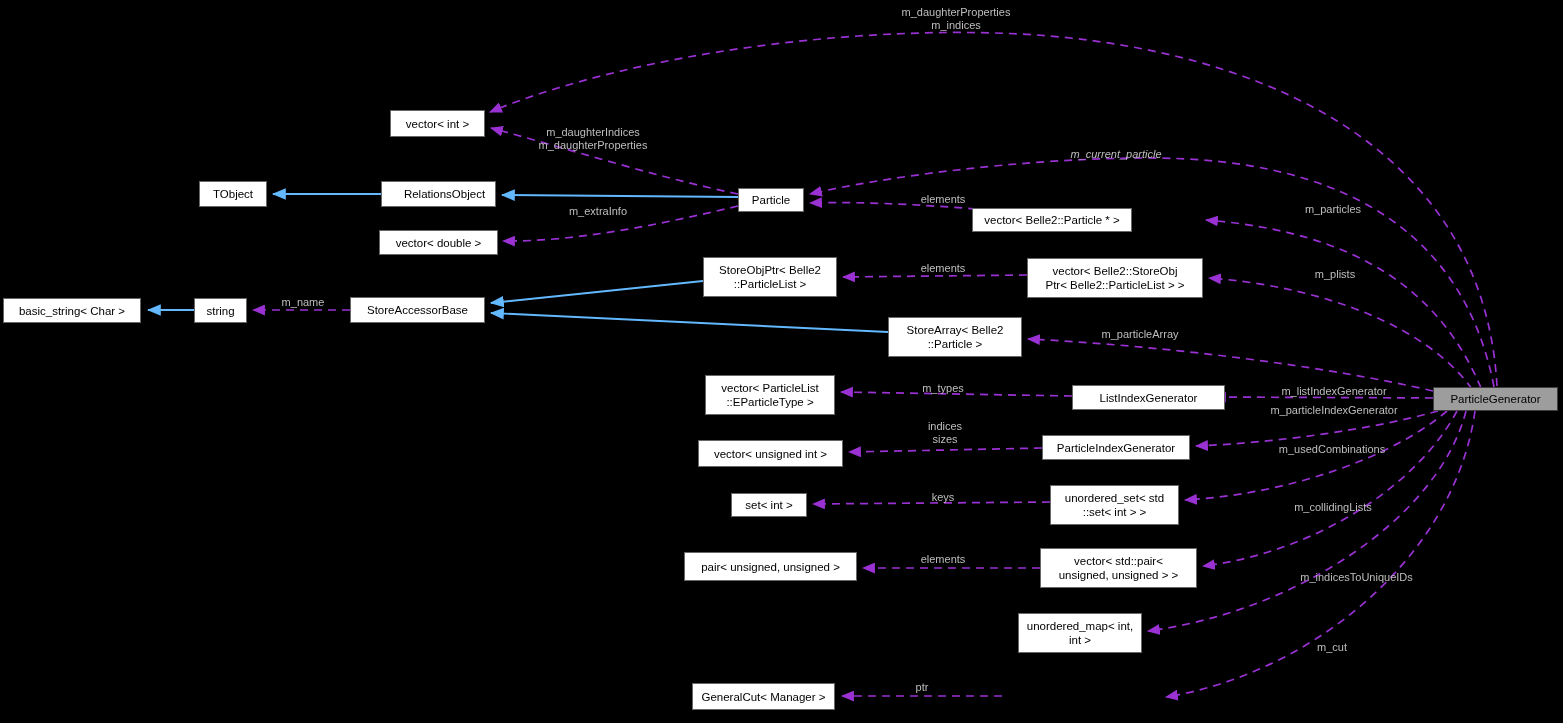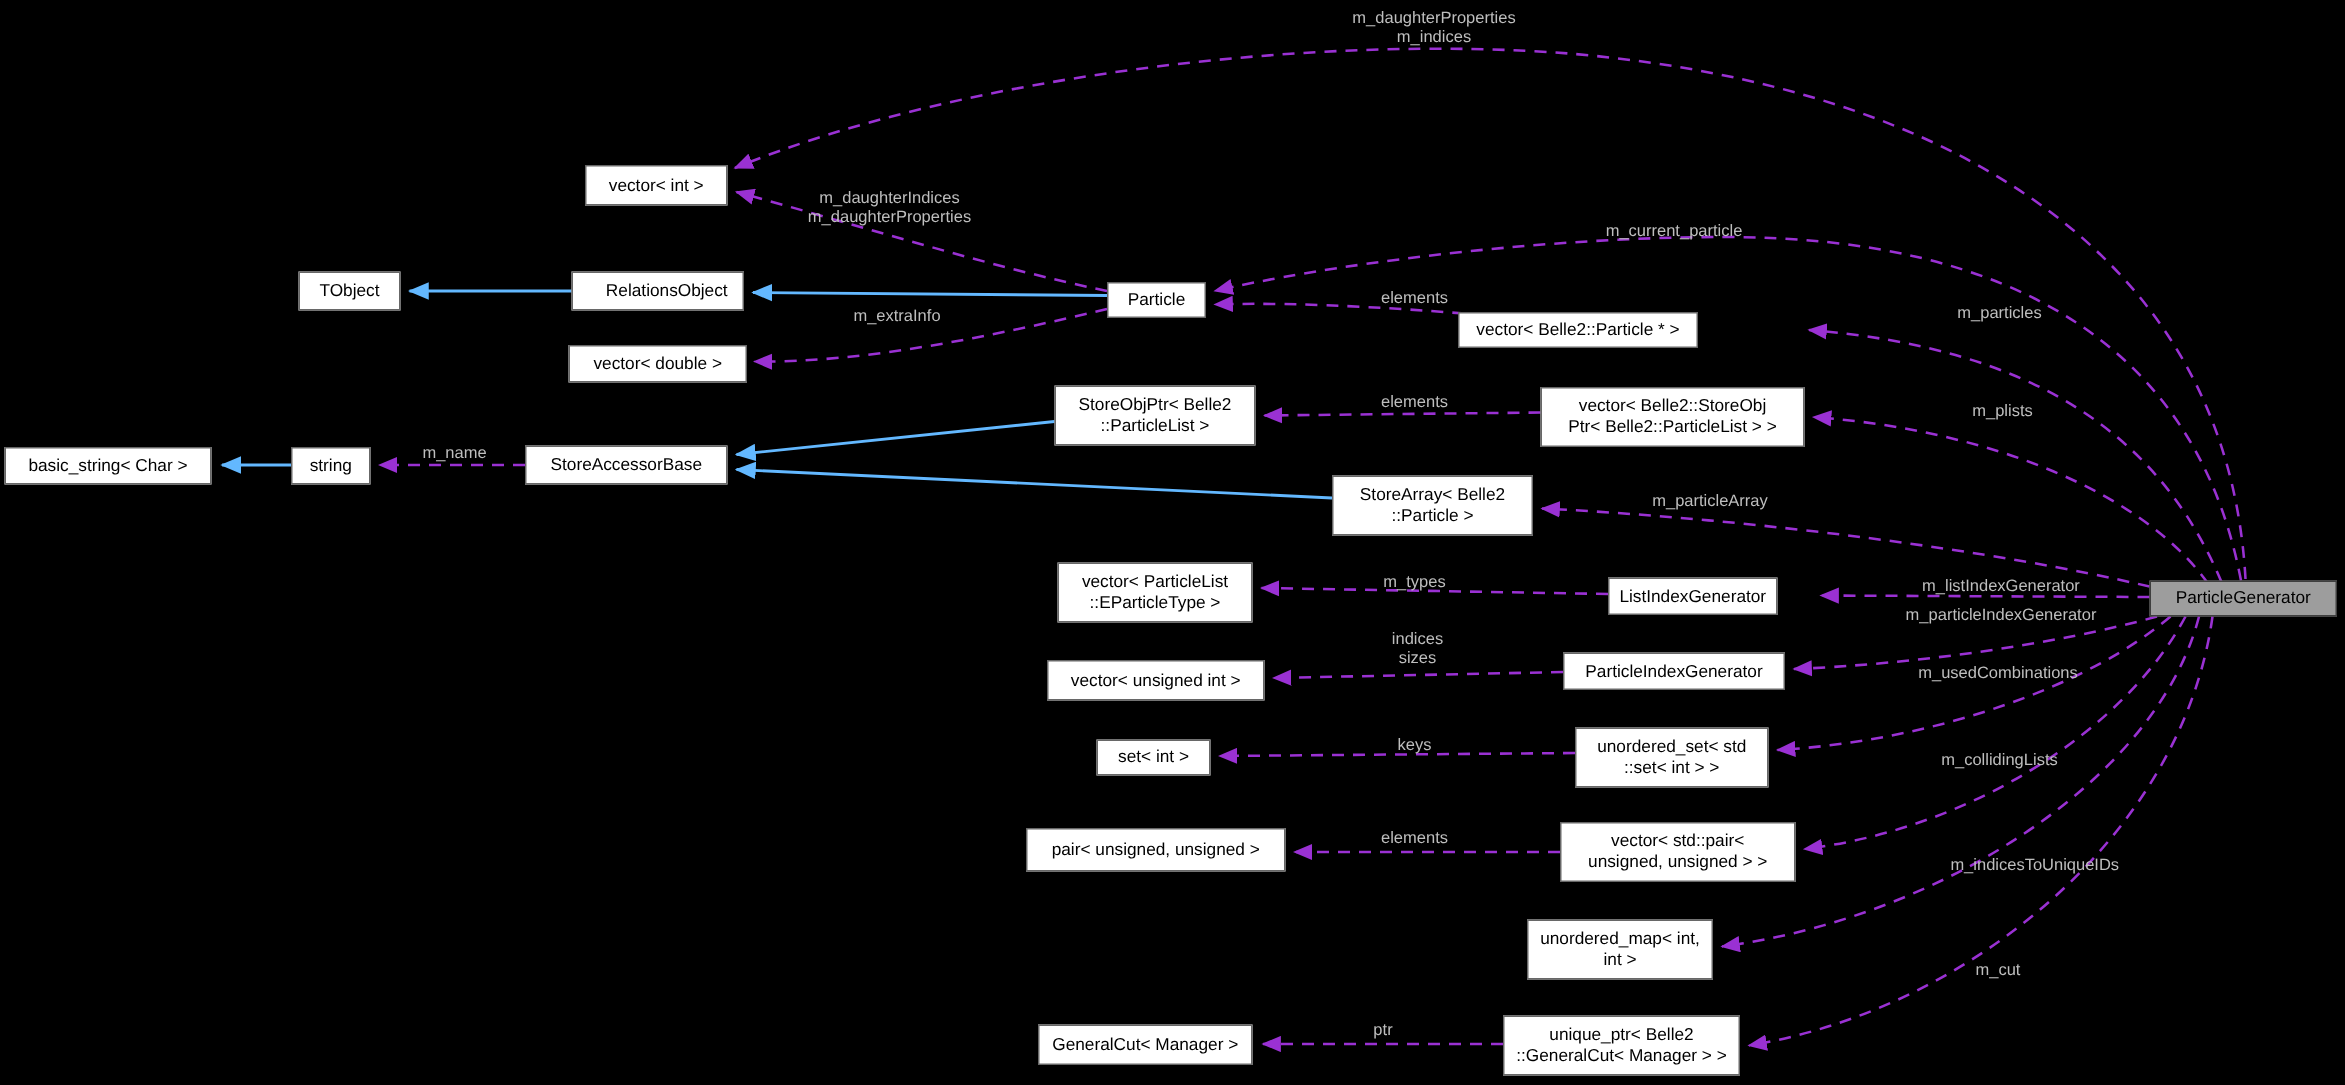--- a/index.html
+++ b/index.html
@@ -94,21 +94,21 @@
       <div>StoreAccessorBase</div>
     </div>
     <div class="node" style="left: 888px; top: 317px; width: 134px; height: 40px;">
       <div>StoreArray&lt; Belle2</div>
       <div>::Particle &gt;</div>
     </div>
     <div class="node" style="left: 705px; top: 375px; width: 130px; height: 40px;">
       <div>vector&lt; ParticleList</div>
       <div>::EParticleType &gt;</div>
     </div>
-    <div class="node" style="left: 1072px; top: 385px; width: 113px; height: 25px;">
+    <div class="node" style="left: 1072px; top: 385px; width: 153px; height: 25px;">
       <div>ListIndexGenerator</div>
     </div>
     <div class="node highlight" style="left: 1433px; top: 387px; width: 125px; height: 24px;">
       <div>ParticleGenerator</div>
     </div>
     <div class="node" style="left: 698px; top: 440px; width: 145px; height: 27px;">
       <div>vector&lt; unsigned int &gt;</div>
     </div>
     <div class="node" style="left: 1042px; top: 435px; width: 148px; height: 25px;">
       <div>ParticleIndexGenerator</div>
@@ -127,33 +127,29 @@
       <div>vector&lt; std::pair&lt;</div>
       <div>unsigned, unsigned &gt; &gt;</div>
     </div>
     <div class="node" style="left: 1018px; top: 613px; width: 124px; height: 40px;">
       <div>unordered_map&lt; int,</div>
       <div>int &gt;</div>
     </div>
     <div class="node" style="left: 692px; top: 683px; width: 143px; height: 27px;">
       <div>GeneralCut&lt; Manager &gt;</div>
     </div>
-    <div class="node" style="left: 1002px; top: 677px; width: 158px; height: 40px;">
-      <div>unique_ptr&lt; Belle2</div>
-      <div>::GeneralCut&lt; Manager &gt; &gt;</div>
-    </div>
     <div class="elabel" style="left: 956px; top: 6px;">
       <div>m_daughterProperties</div>
       <div>m_indices</div>
     </div>
     <div class="elabel" style="left: 593px; top: 126px;">
       <div>m_daughterIndices</div>
       <div>m_daughterProperties</div>
     </div>
-    <div class="elabel" style="left: 1116px; top: 148px;">
+    <div class="elabel" style="left: 1116px; top: 148px; font-style: italic;">
       <div>m_current_particle</div>
     </div>
     <div class="elabel" style="left: 943px; top: 193px;">
       <div>elements</div>
     </div>
     <div class="elabel" style="left: 1333px; top: 203px;">
       <div>m_particles</div>
     </div>
     <div class="elabel" style="left: 598px; top: 205px;">
       <div>m_extraInfo</div>

